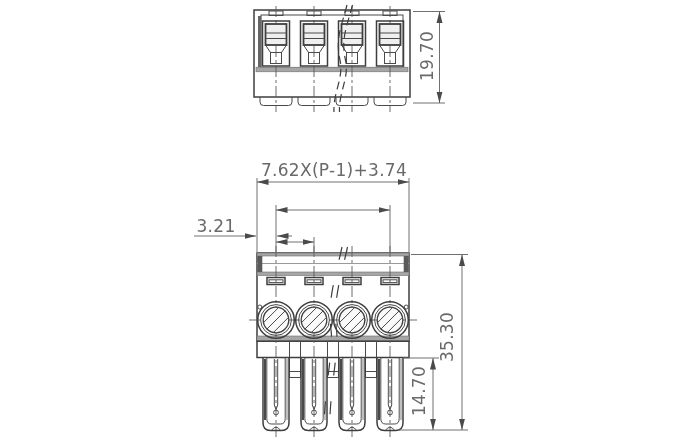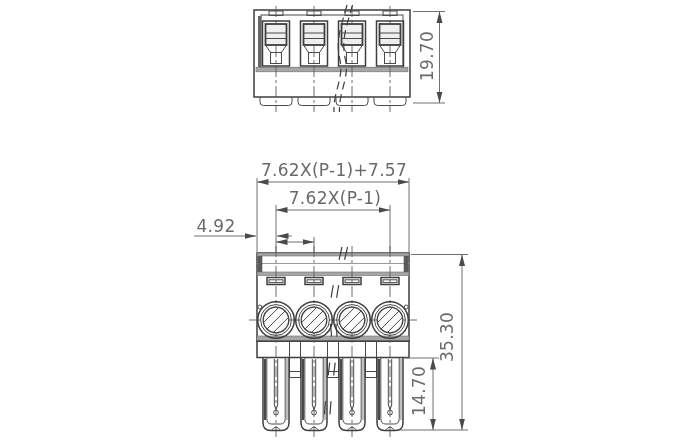--- a/index.html
+++ b/index.html
@@ -137,25 +137,24 @@
 
       <line x1="411" y1="254.5" x2="468" y2="254.5" class="dim"></line>
       <line x1="398" y1="430" x2="468" y2="430" class="dim"></line>
       <line x1="462" y1="254.5" x2="462" y2="430" class="dim" marker-start="url(#arr)" marker-end="url(#arr)"></line>
 
       <line x1="403" y1="358" x2="439" y2="358" class="dim"></line>
       <line x1="433" y1="358" x2="433" y2="430" class="dim" marker-start="url(#arr)" marker-end="url(#arr)"></line>
     </g>
   </svg>
 
-  <div class="dim-label" style="left:224px;top:160px;width:220px;">7.62X(P-1)+7.57</div>
-
-  <div class="dim-label" style="left:235px;top:188px;width:200px;">7.62X(P-1)</div>
+  <div class="dim-label" style="left:224px;top:160px;width:220px;">7.62X(P-1)+3.74</div>
 
 
-  <div class="dim-label" style="left:178px;top:216px;width:76px;">4.92</div>
+
+  <div class="dim-label" style="left:178px;top:216px;width:76px;">3.21</div>
 
   <div class="dim-label v" style="left:387px;top:46px;width:80px;height:20px;">19.70</div>
 
   <div class="dim-label v" style="left:407px;top:327px;width:80px;height:20px;">35.30</div>
 
   <div class="dim-label v" style="left:379px;top:381px;width:80px;height:20px;">14.70</div>
 </div>
 
 </body></html>

